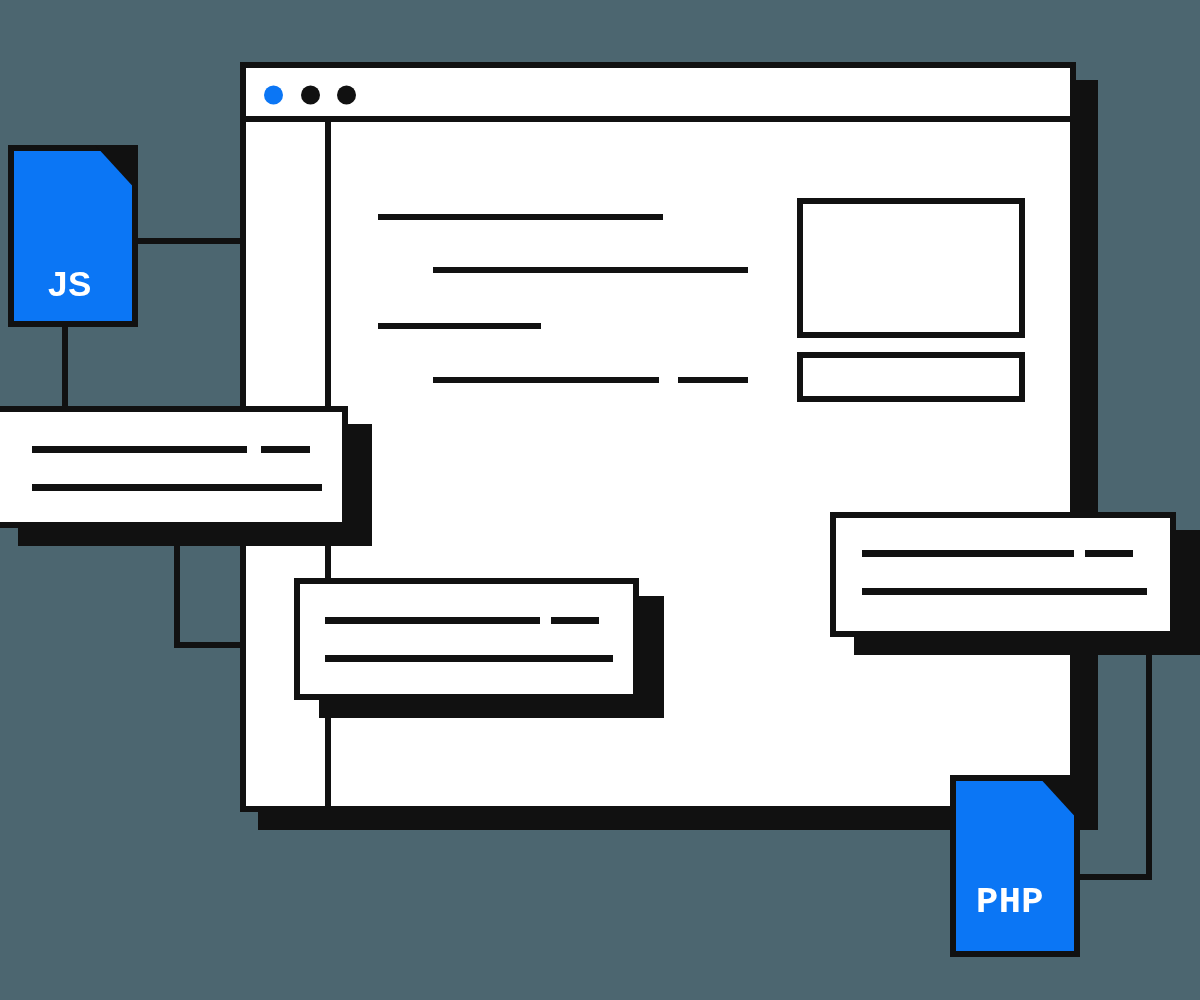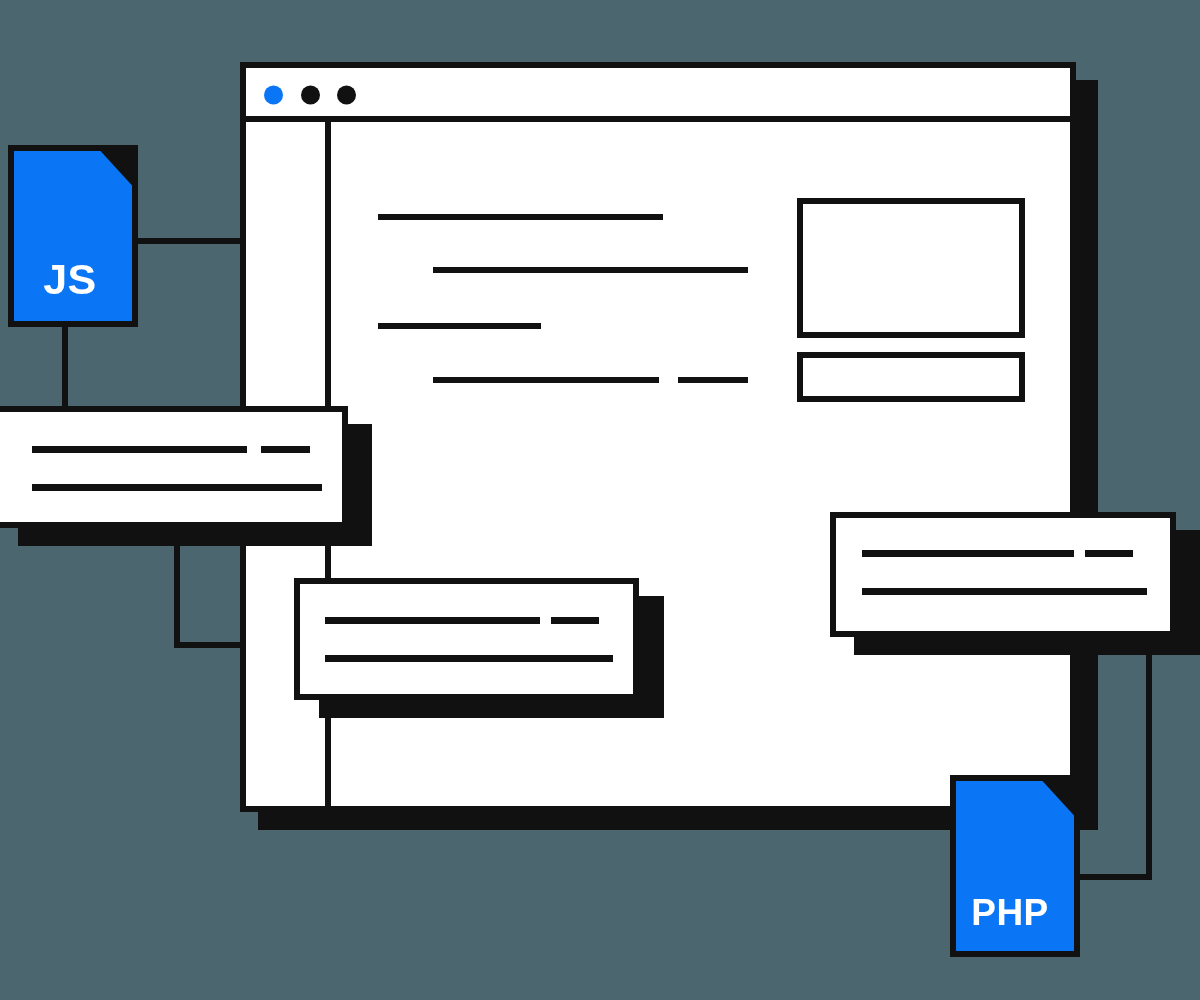--- a/index.html
+++ b/index.html
@@ -96,28 +96,28 @@
     background: #111111;
     clip-path: polygon(0 0, 100% 100%, 100% 0);
   }
   .file-badge .label {
     position: absolute;
     left: 0; right: 6px;
     bottom: 26px;
     text-align: center;
     color: #ffffff;
     font-weight: bold;
-    font-size: 43px;
+    font-size: 35px;
     letter-spacing: 0.5px;
     line-height: 1;
     font-family: "Liberation Sans", sans-serif;
   }
   #file-js  { left: 8px;  top: 145px; }
   #file-php { left: 950px; top: 775px; }
-  #file-php .label { font-size: 37px; bottom: 26px; right: 10px; }
+  #file-php .label { font-size: 37px; bottom: 36px; right: 10px; font-family: Liberation Mono, monospace; }
 </style>
 </head>
 <body>
 
 <div id="stage">
 
   <div class="conn" style="left:137px; top:238px; width:106px; height:6px;"></div>
   <div class="conn" style="left:62px; top:322px; width:6px; height:88px;"></div>
 
   <div class="conn" style="left:174px; top:528px; width:6px; height:120px;"></div>

